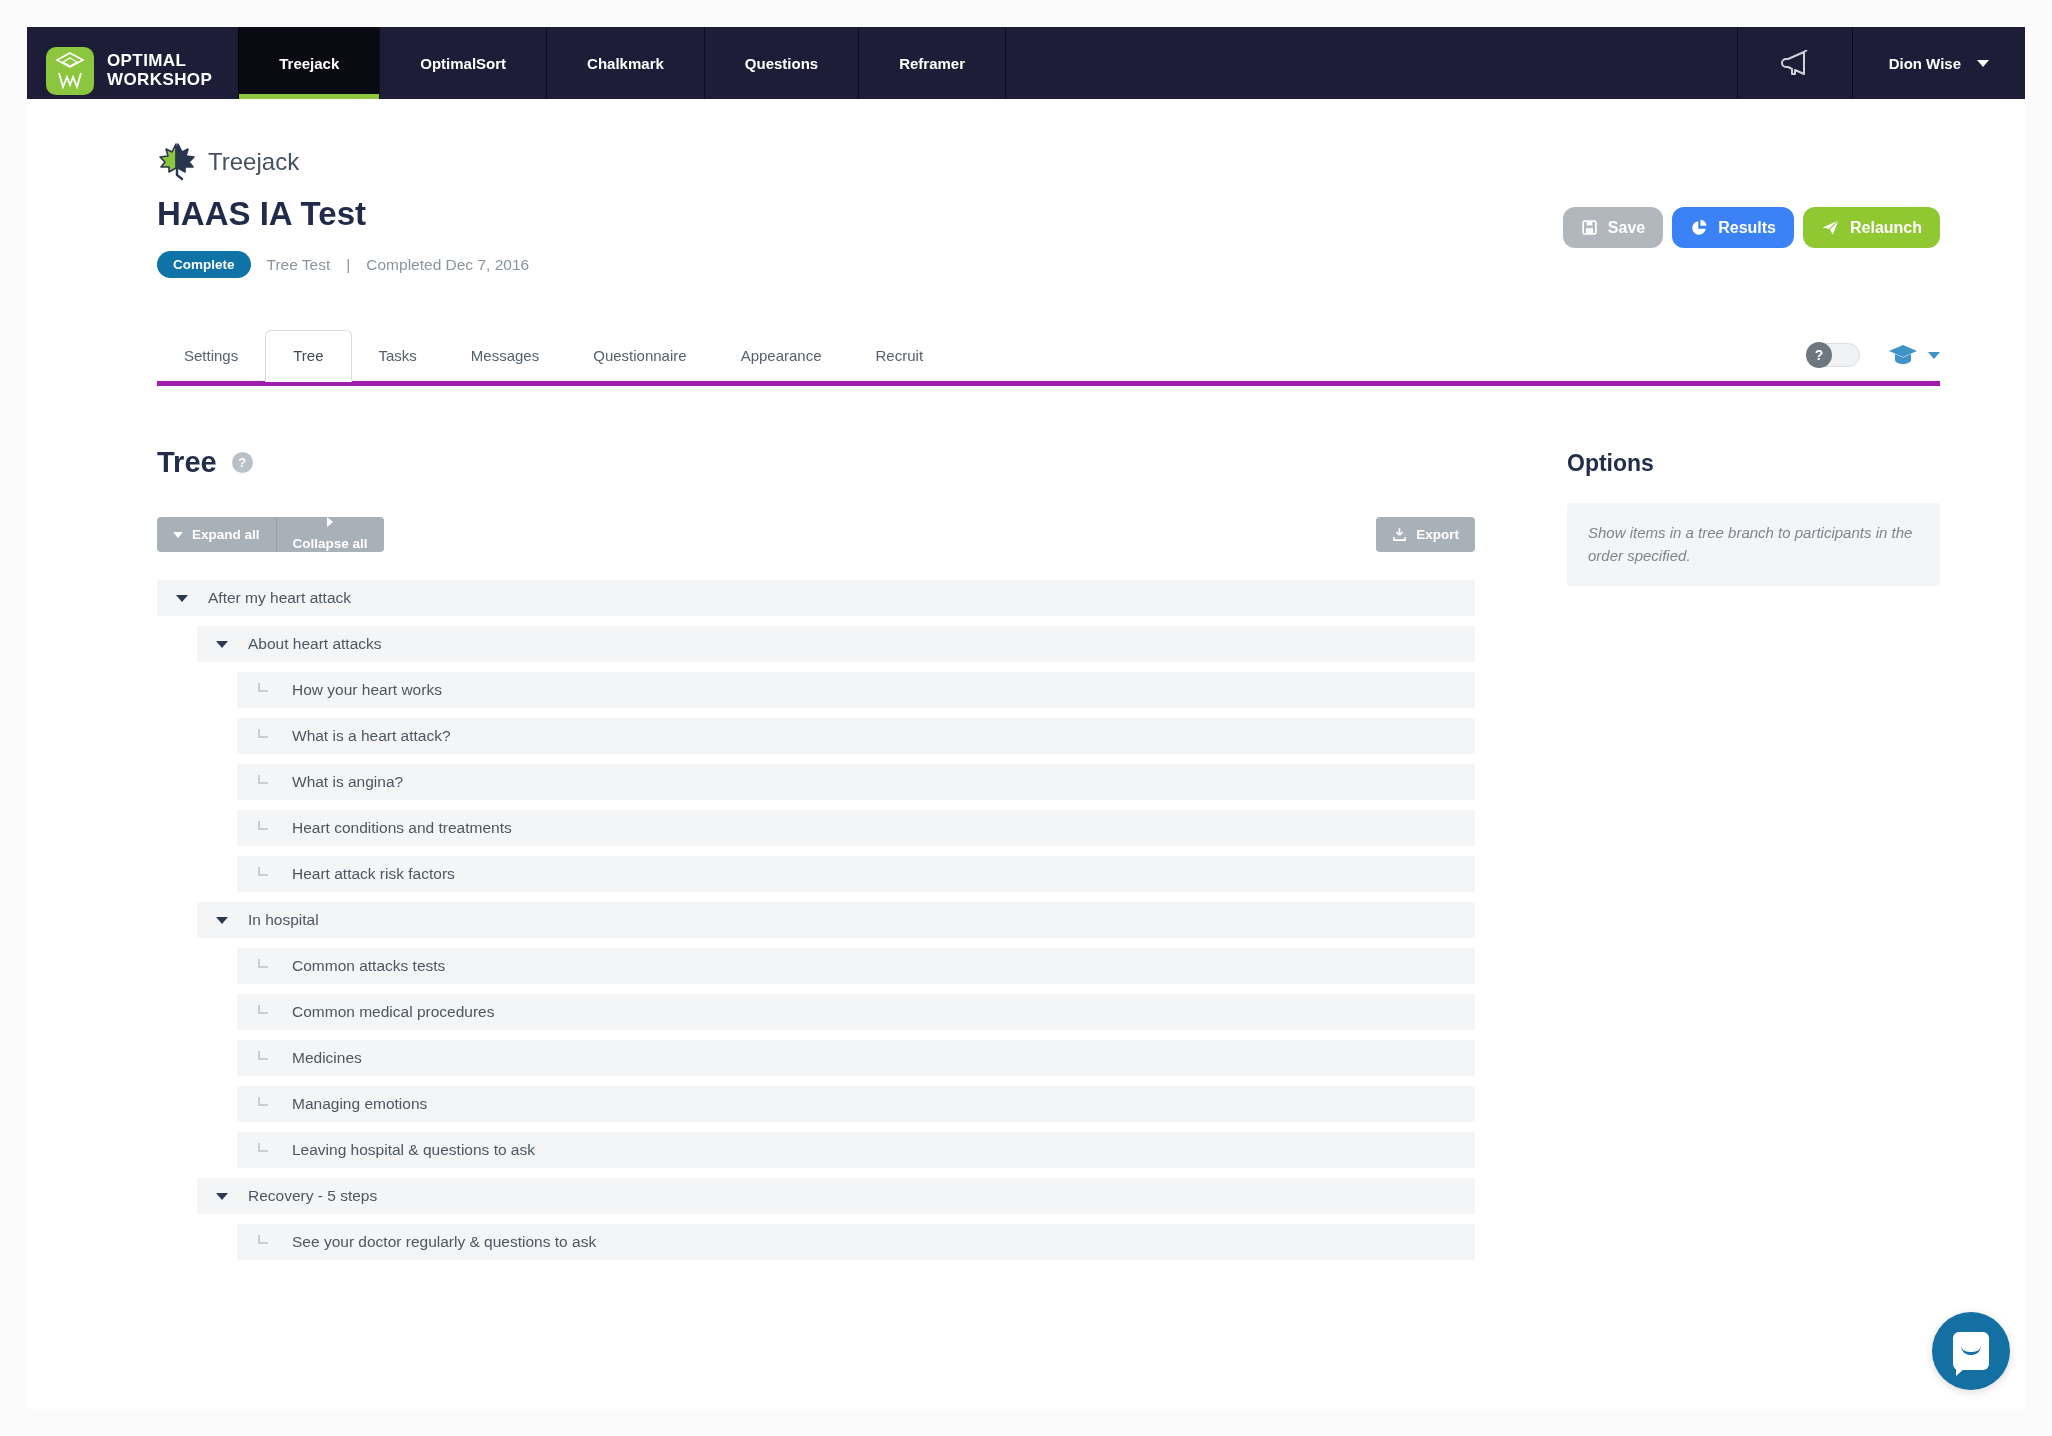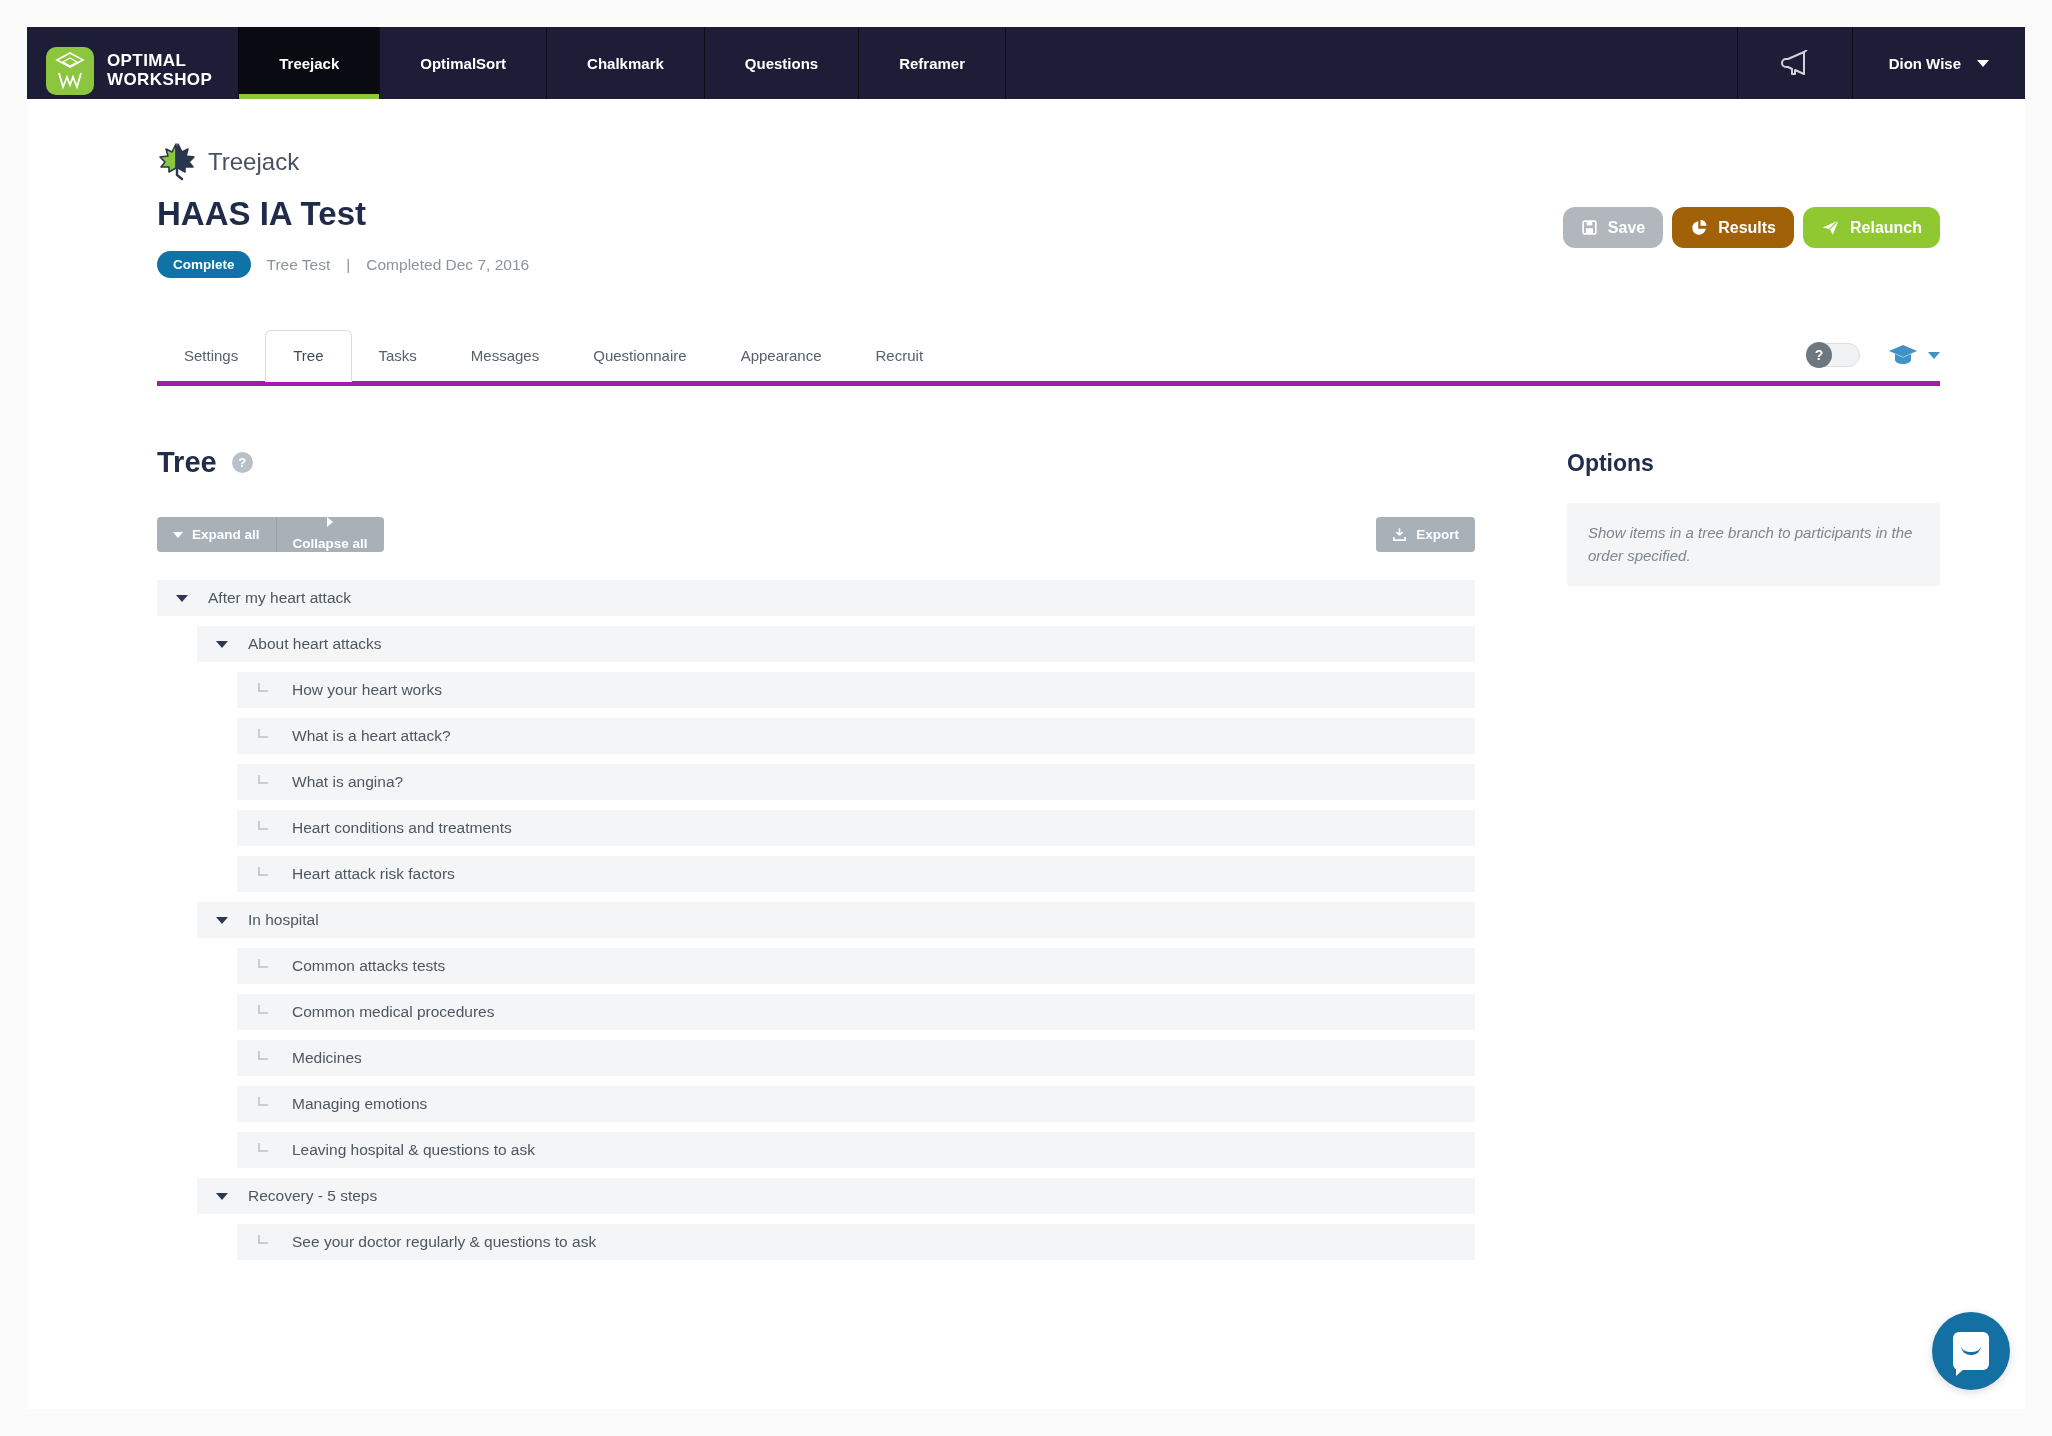--- a/index.html
+++ b/index.html
@@ -25,21 +25,21 @@
   .content { padding:0 85px 0 130px; }
   .header-row { display:flex; justify-content:space-between; margin-top:42px; }
   .product-line { display:flex; align-items:center; gap:11px; color:#465162; font-size:24px; }
   .study-title { font-size:33px; font-weight:bold; color:#1f2b49; margin:12px 0 18px; }
   .meta-line { display:flex; align-items:center; gap:16px; }
   .badge { background:#0f73a8; color:#fff; font-size:13.5px; font-weight:bold; padding:6px 16px; border-radius:14px; }
   .meta-text { color:#8a949c; font-size:15.5px; }
   .action-buttons { display:flex; gap:9px; margin-top:66px; }
   .btn { display:flex; align-items:center; gap:10px; height:41px; padding:0 18px; border-radius:12px; color:#fff; font-size:16px; font-weight:bold; border:none; cursor:pointer; font-family:inherit; }
   .btn-gray { background:#b1b7bd; }
-  .btn-blue { background:#a16207; }
+  .btn-blue { background:#3b82f6; }
   .btn-green { background:#90c832; }
 
   
   .tabs-row { display:flex; align-items:flex-end; border-bottom:5px solid #a21caf; margin-top:52px; }
   .tab { padding:17px 27px 16px; font-size:15px; color:#56616b; cursor:pointer; }
   .tab.active { background:#fff; border:1px solid #d8dde1; border-bottom:1px solid #fff; border-radius:6px 6px 0 0; margin-bottom:-1px; color:#3e4854; padding-top:16px; padding-bottom:17px; }
   .tabs-right { margin-left:auto; display:flex; align-items:center; gap:28px; padding-bottom:13px; }
   .toggle { position:relative; width:54px; height:26px; cursor:pointer; }
   .toggle-track { position:absolute; left:8px; top:1px; width:46px; height:24px; background:#f0f2f4; border:1px solid #dbdfe3; border-radius:13px; }
   .toggle-knob { position:absolute; left:0; top:0; width:26px; height:26px; border-radius:50%; background:#6d7780; color:#fff; font-size:14px; font-weight:bold; display:flex; align-items:center; justify-content:center; }

